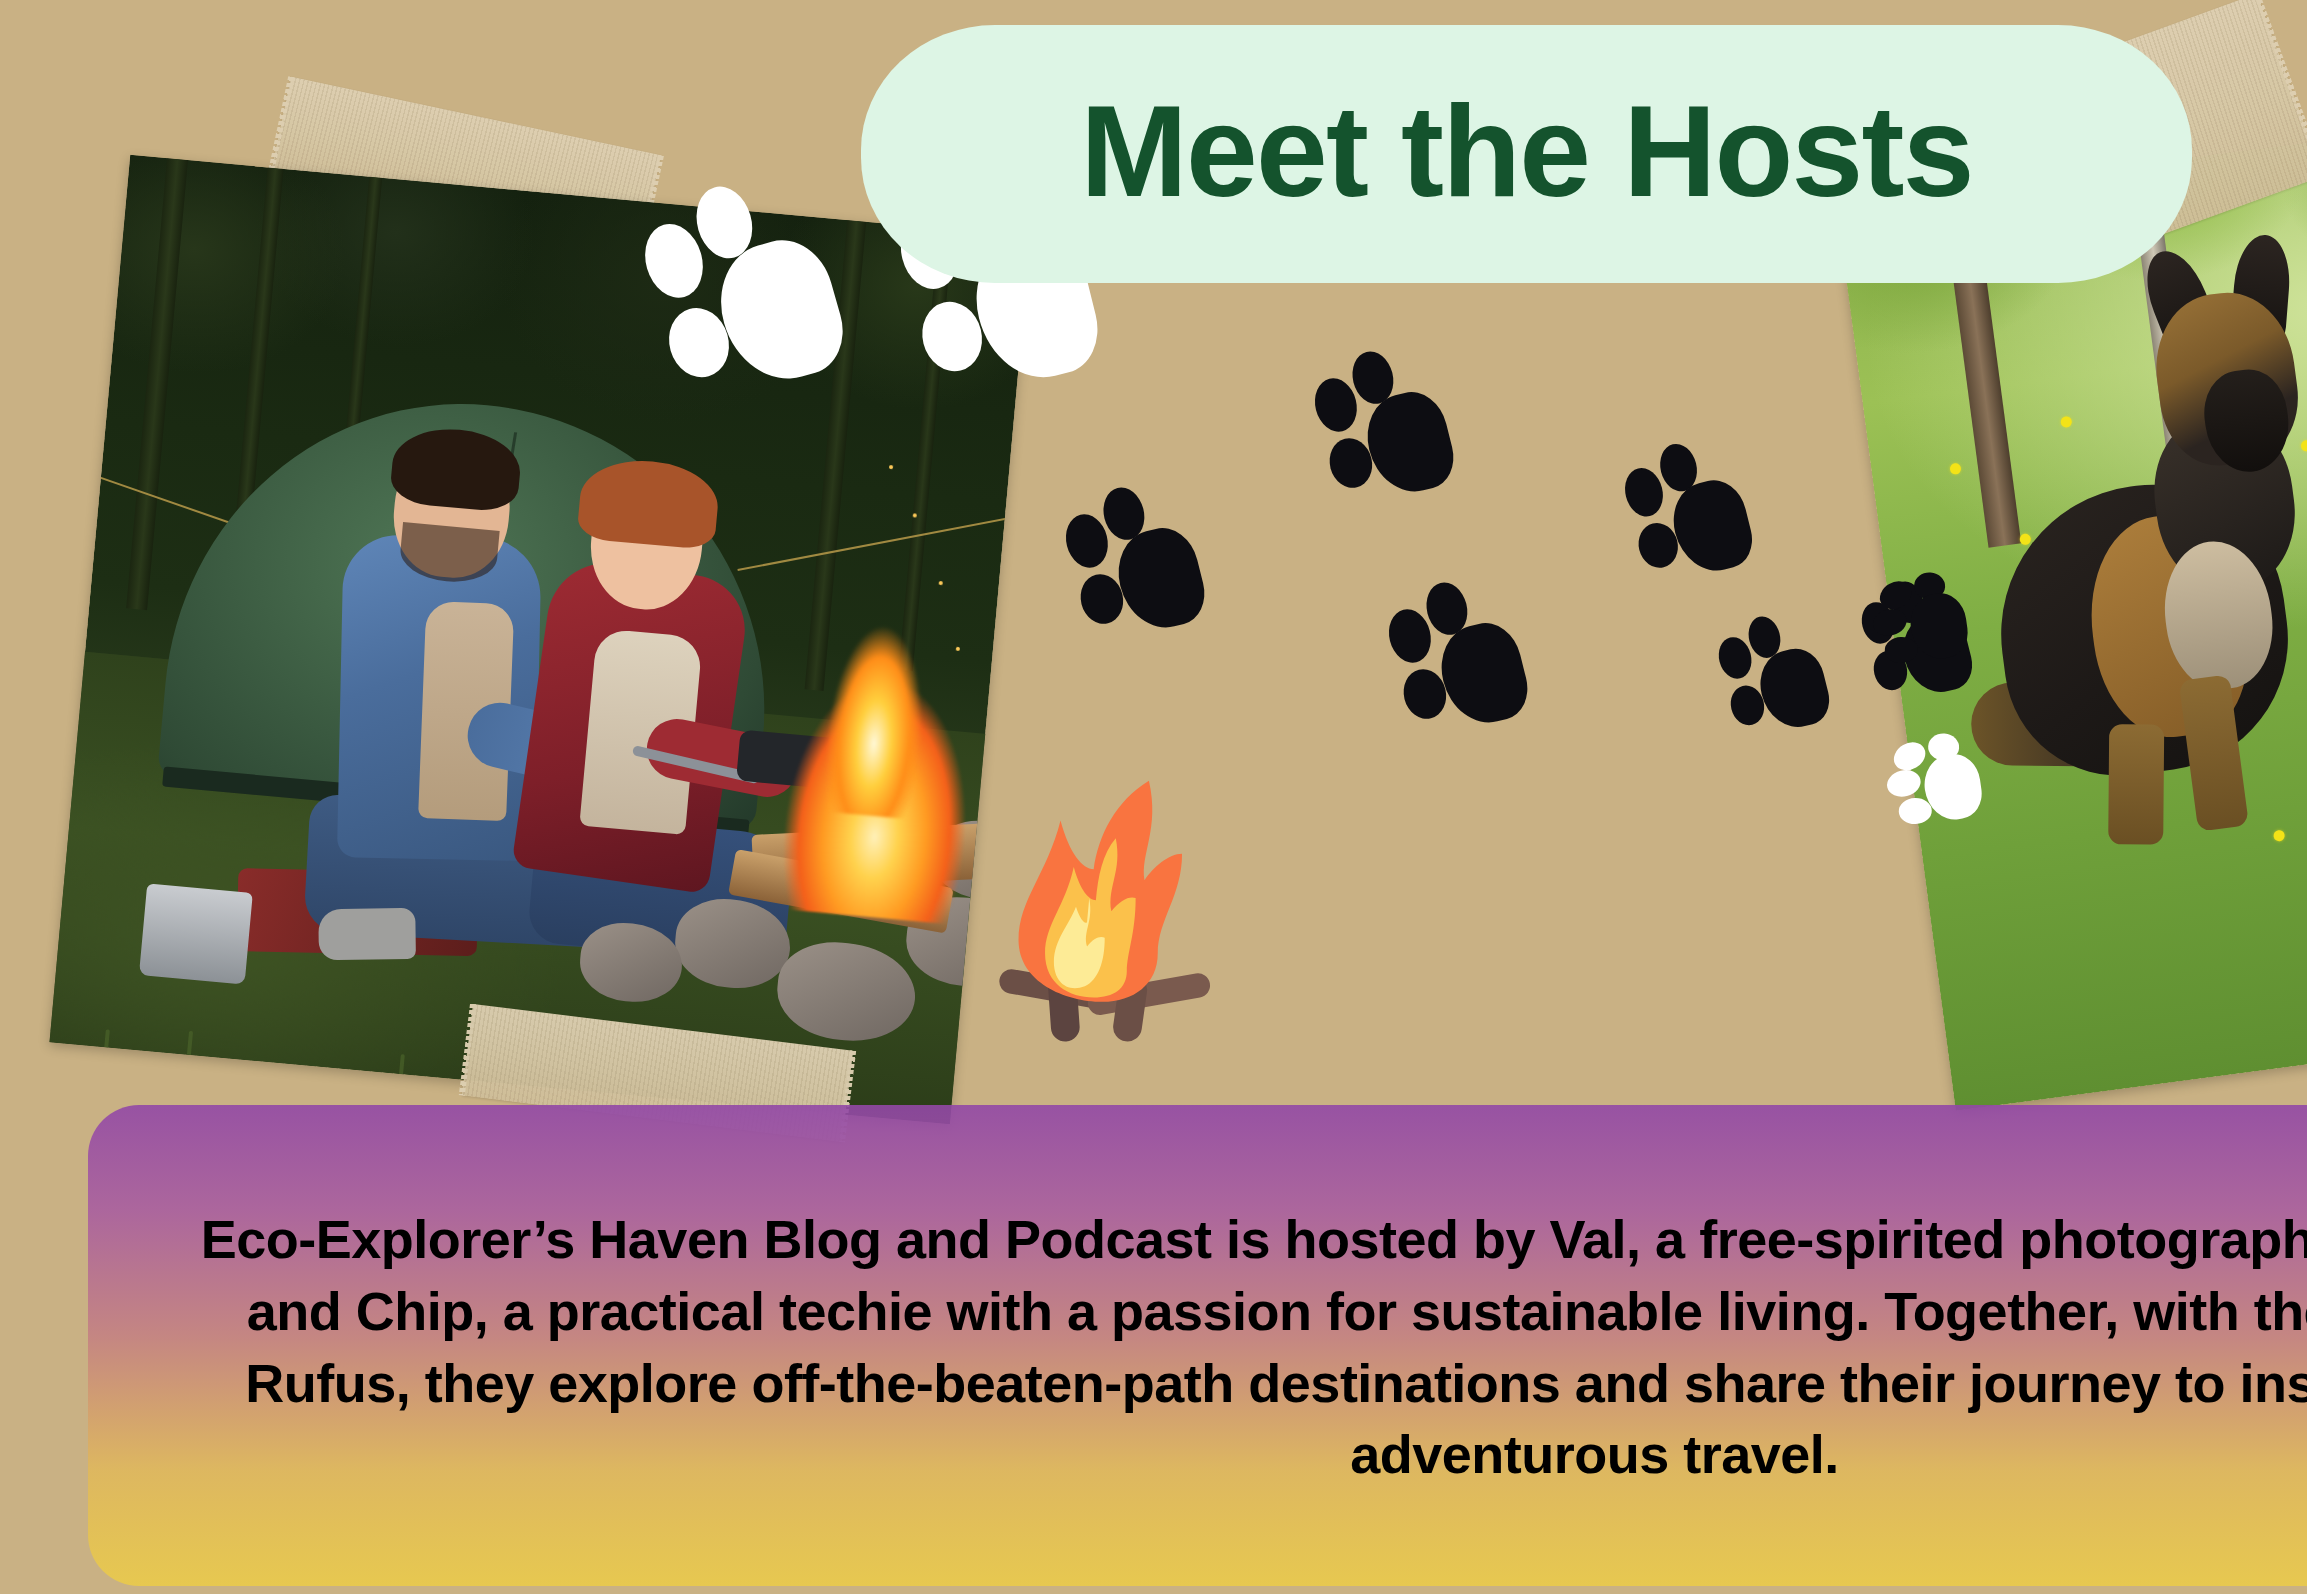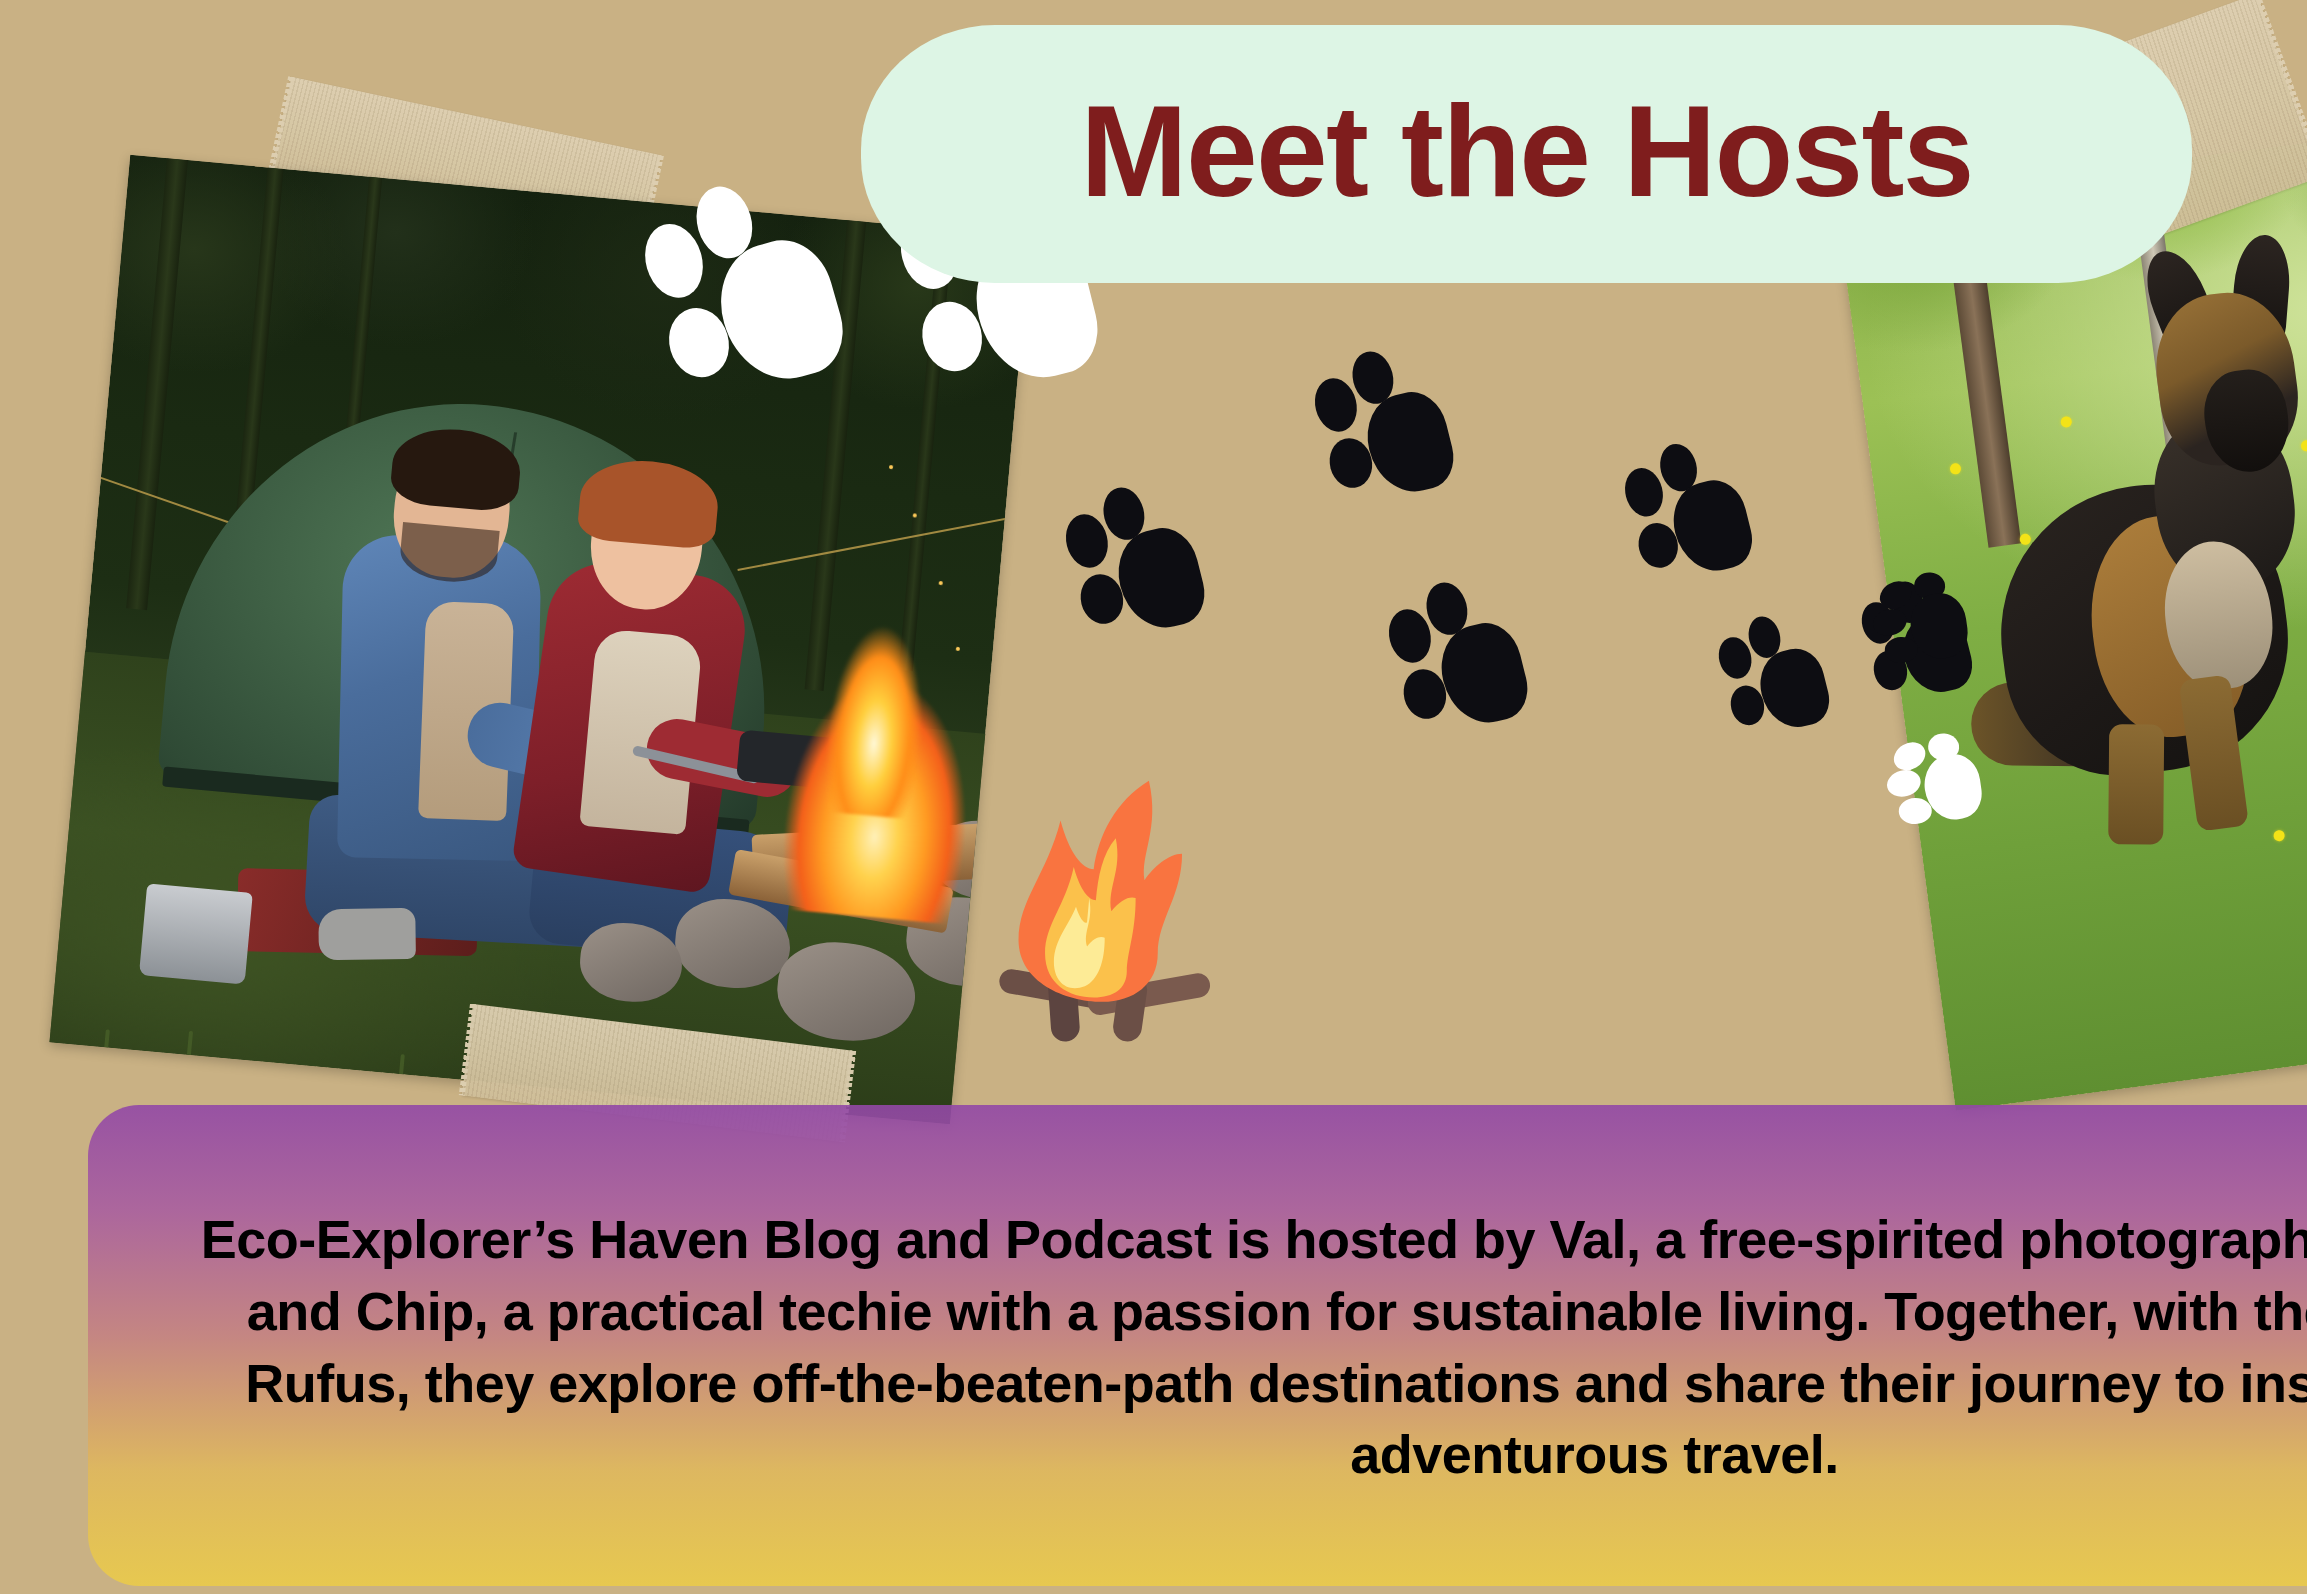--- a/index.html
+++ b/index.html
@@ -143,21 +143,21 @@
     border-radius:134px/125px;
     display:flex; align-items:center; justify-content:center;
     z-index:40;
   }
   #title-text{
     font-family:"Liberation Sans", sans-serif;
     font-weight:bold;
     font-size:129px;
     line-height:1;
     letter-spacing:-1.8px;
-    color:#7f1d1d;
+    color:#14532d;
     white-space:nowrap;
     transform:translateY(-2.8px);
   }
 
   
   .paw{ position:absolute; }
   .paw .pad, .paw .toe{ position:absolute; background:currentColor; border-radius:50%; }
 
   
   #campfire{ position:absolute; left:992px; top:775px; width:221px; height:268px; z-index:45; }

